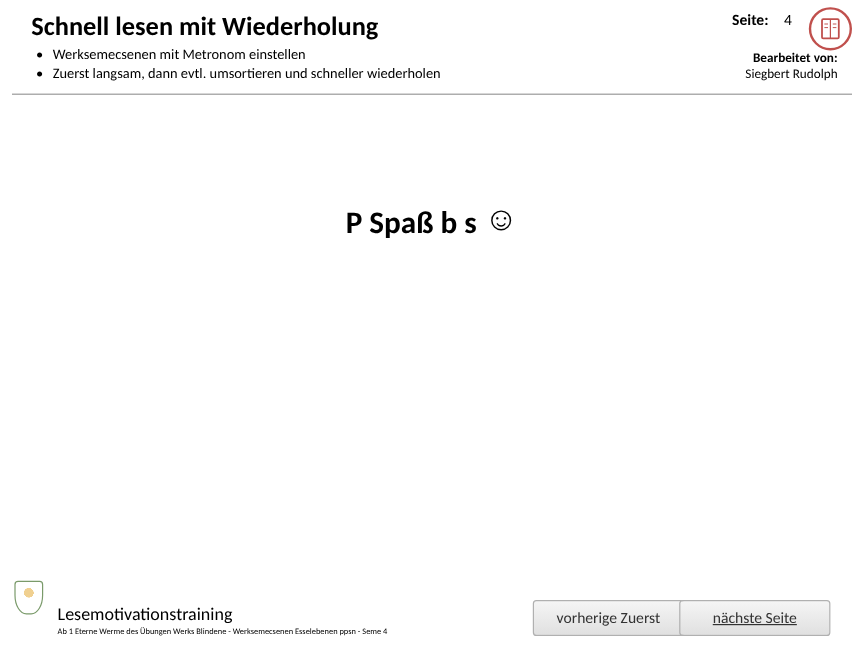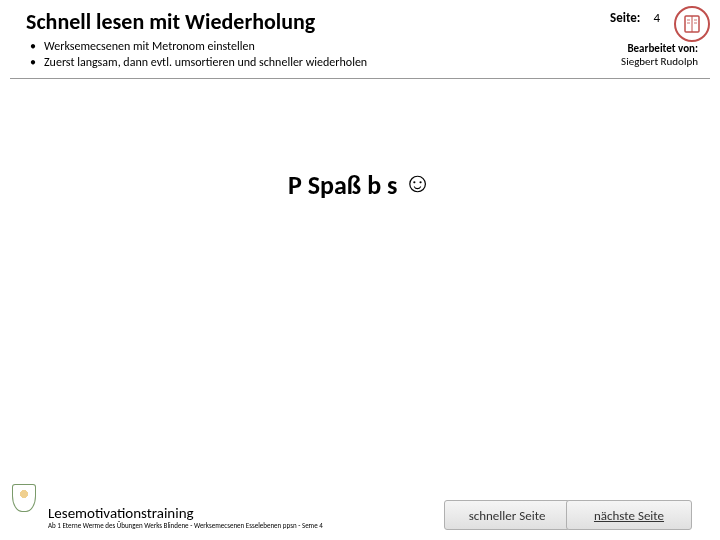--- a/index.html
+++ b/index.html
@@ -213,16 +213,16 @@
 
   <div class="footer-logo">
     <div class="shield"></div>
   </div>
 
   <div class="footer-caption">
     <div class="line1">Lesemotivationstraining</div>
     <div>Ab 1  Eterne Werme des  Übungen Werks Blindene  - Werksemecsenen  Esselebenen ppsn - Seme 4</div>
   </div>
 
-  <div class="nav-btn nav-prev">schneller Seite</div>
+  <div class="nav-btn nav-prev">vorherige Zuerst</div>
   <div class="nav-btn nav-next">nächste Seite</div>
 
 </div>
 
 </body></html>

